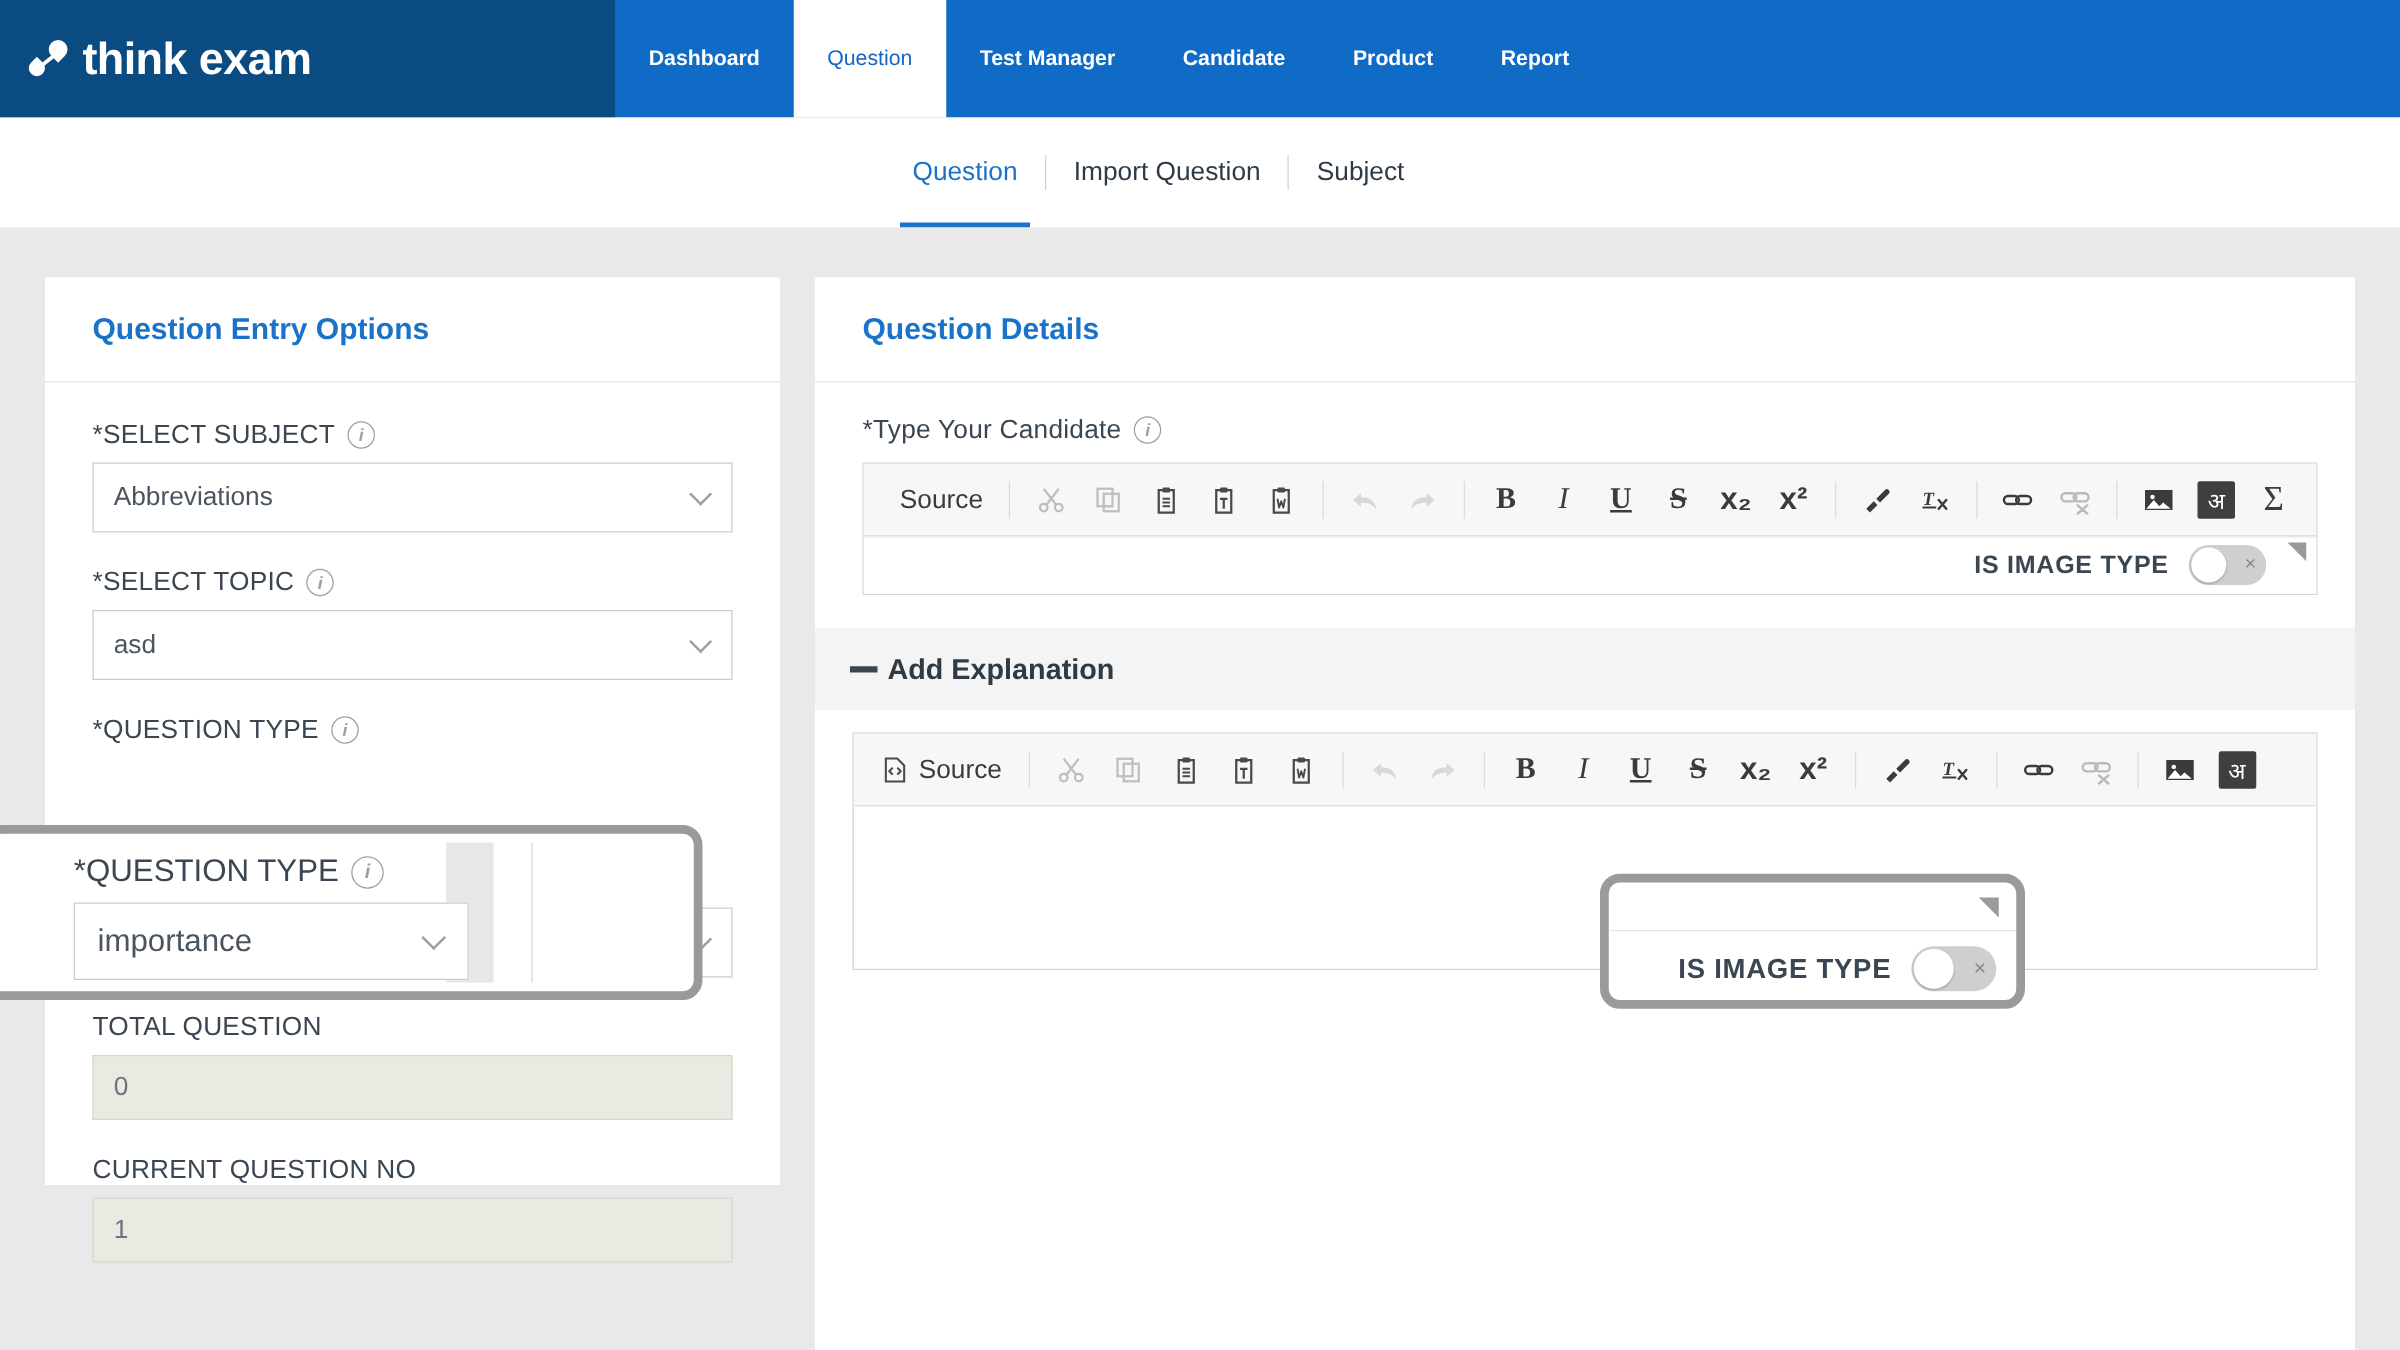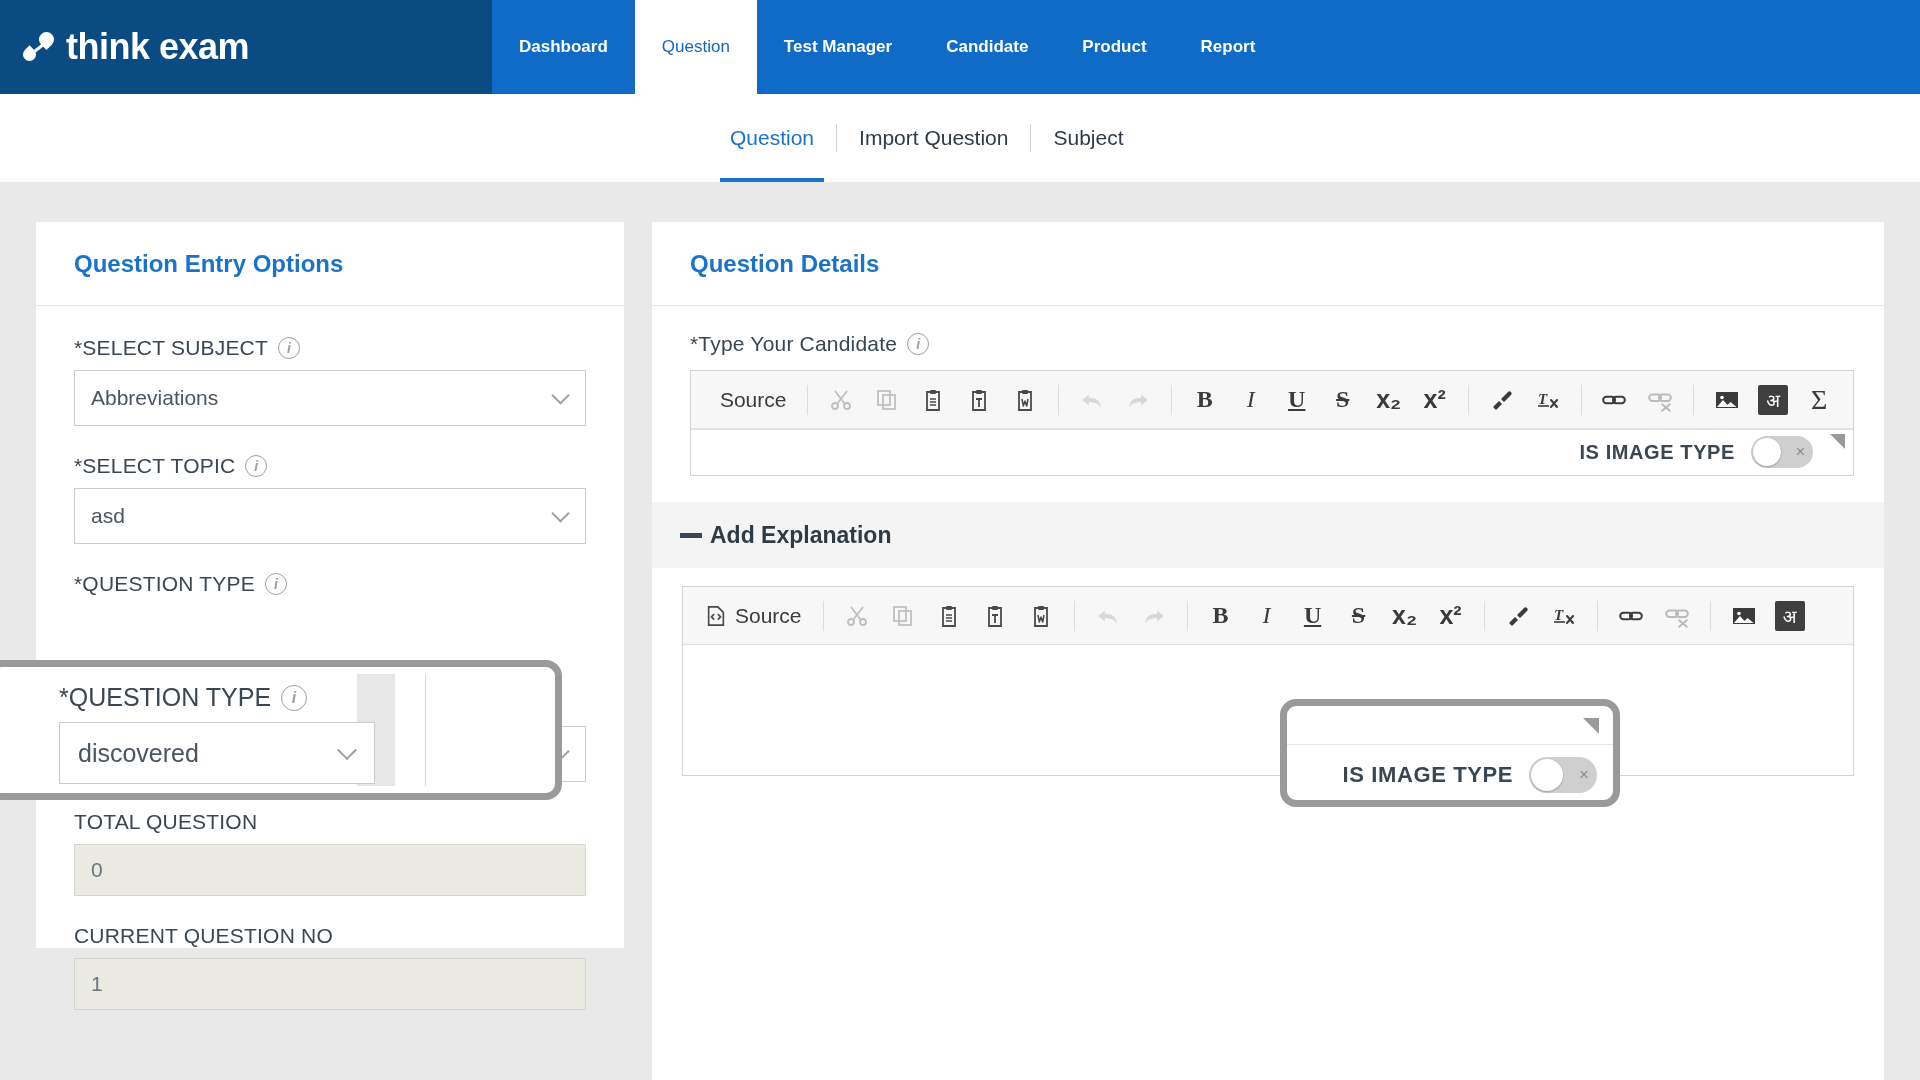--- a/index.html
+++ b/index.html
@@ -607,21 +607,21 @@
   <div class="callout callout-qtype">
     <div class="cq-strip s1"></div>
     <div class="cq-strip s2"></div>
     <div class="cq-divline"></div>
     <div class="cq-body">
       <div class="cq-label">
         <span>*QUESTION TYPE</span>
         <span class="info-icon" style="width:26px;height:26px;font-size:16px;">i</span>
       </div>
       <div class="cq-select">
-        <span>discovered</span>
+        <span>importance</span>
         <span class="chev"></span>
       </div>
     </div>
   </div>
 
   <div class="callout callout-img">
     <div class="ci-inner">
       <span class="ci-grip"></span>
       <div class="ci-divider"></div>
       <div class="ci-row">

